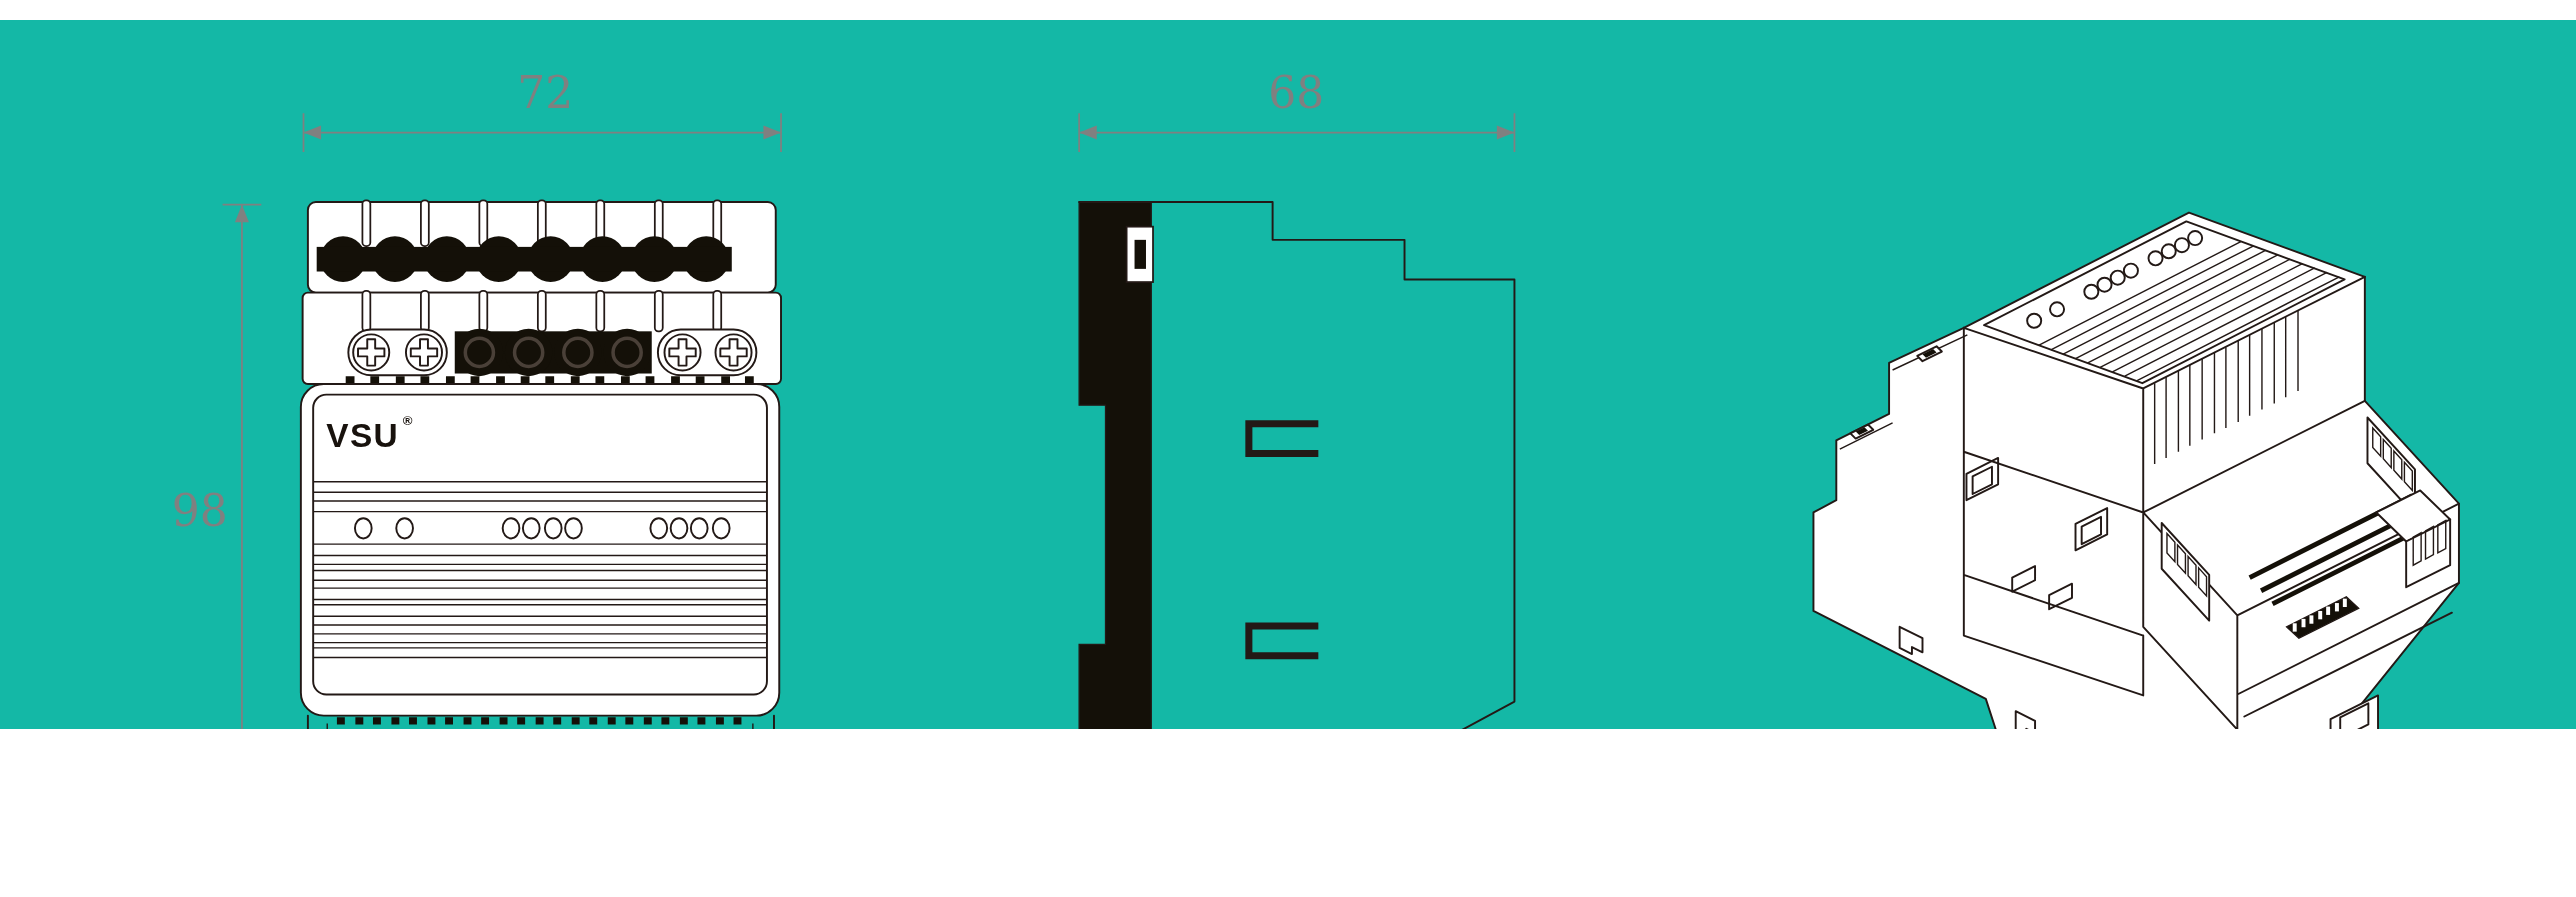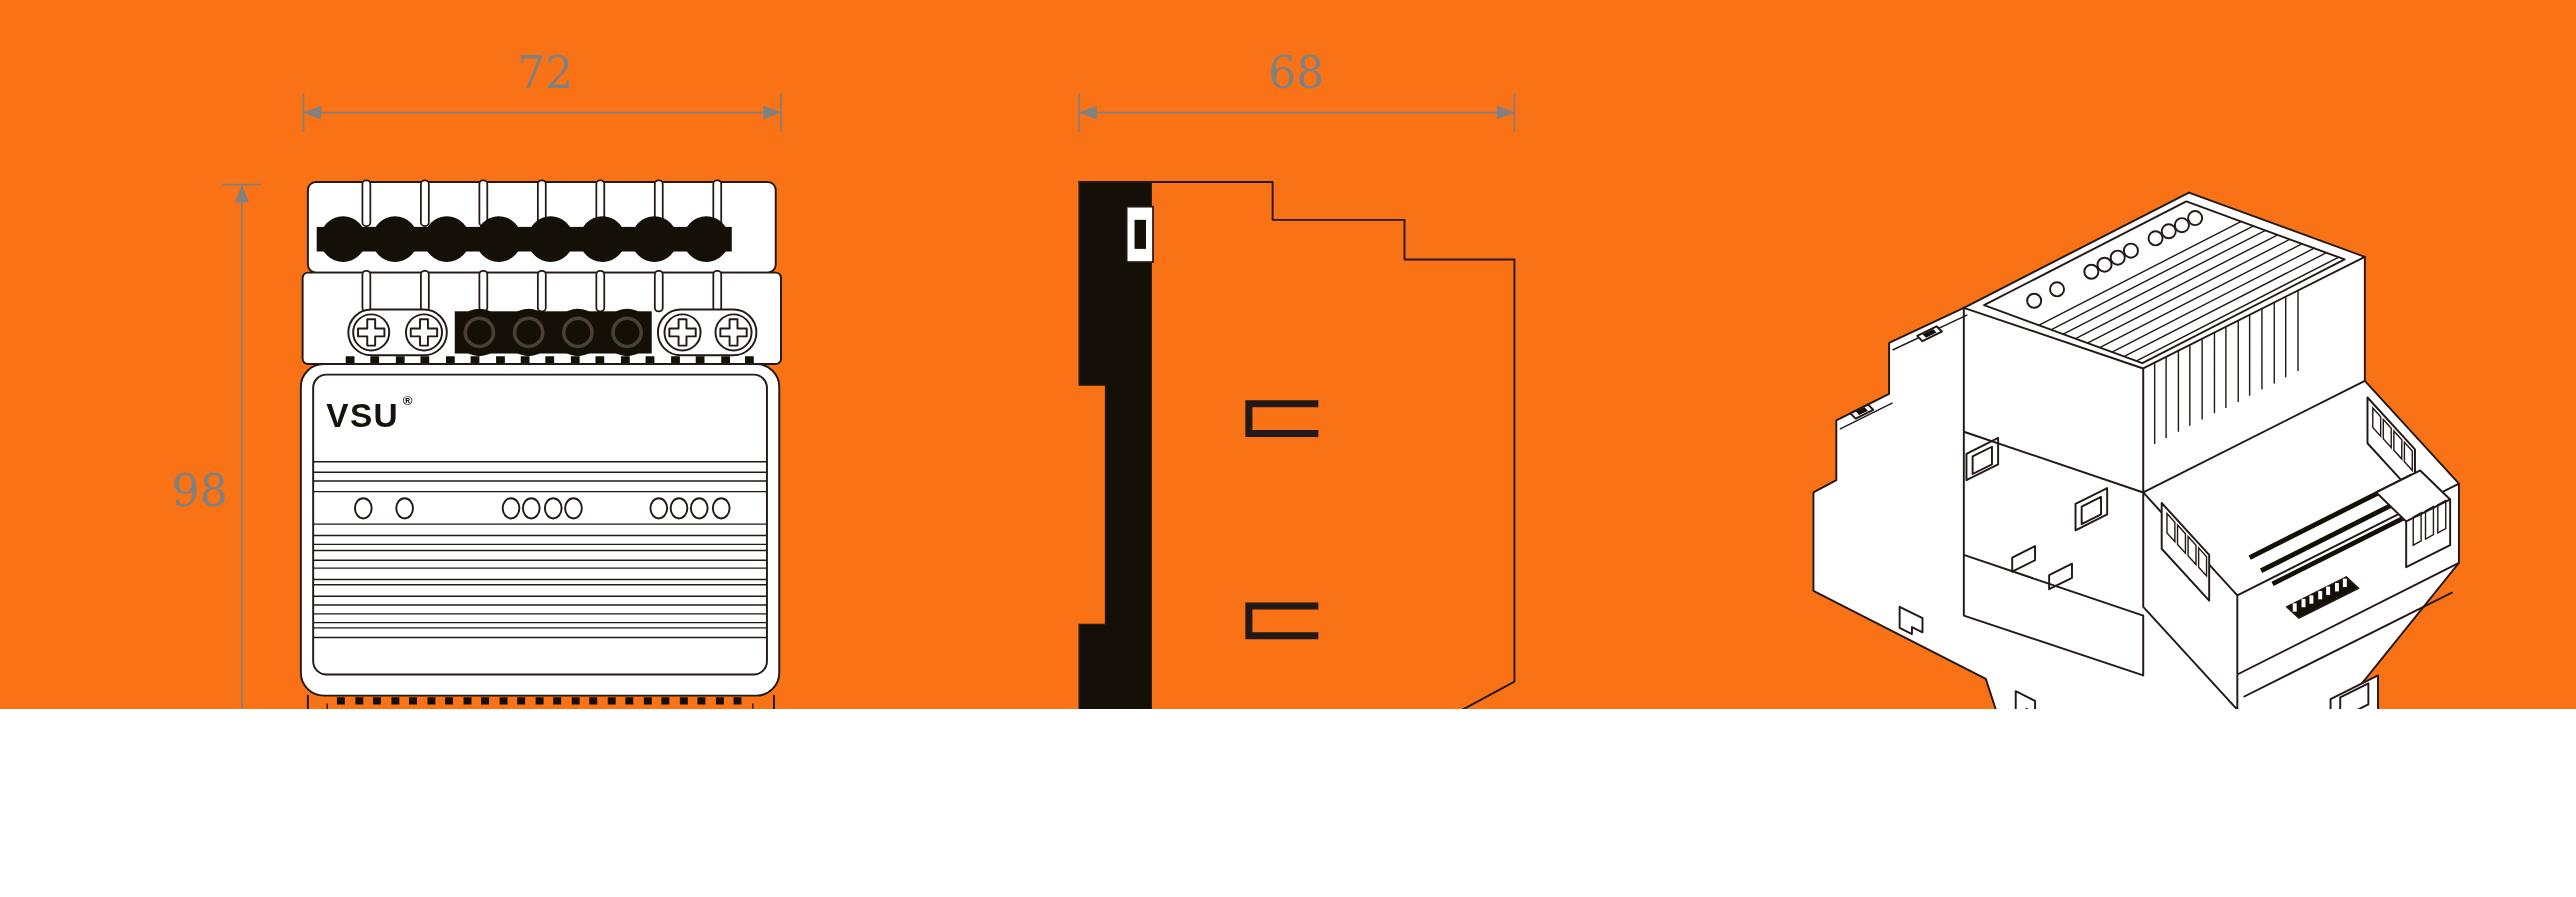--- a/index.html
+++ b/index.html
@@ -1,16 +1,16 @@
 <!DOCTYPE html>
 <html style="font-size:14px"><head>
 <meta charset="utf-8">
 <style>
   html,body{margin:0;padding:0;background:#ffffff;}
-  .stage{position:relative;width:2576px;height:709px;background:#f97316;overflow:hidden;}
+  .stage{position:relative;width:2576px;height:709px;background:#14b8a6;overflow:hidden;margin-top:20px;}
   svg{display:block;}
   .art   {stroke:#231916;stroke-width:2.2;fill:none;stroke-linejoin:round;stroke-linecap:round;}
   .artf  {stroke:#231916;stroke-width:2.2;fill:#ffffff;stroke-linejoin:round;}
   .thin  {stroke:#231916;stroke-width:1.6;fill:none;}
   .blk   {fill:#141008;stroke:none;}
   .blks  {fill:#141008;stroke:#231916;stroke-width:1.5;}
   .wht   {fill:#ffffff;stroke:#231916;stroke-width:2;}
   .dim   {stroke:#808080;stroke-width:2;fill:none;}
   .dimf  {fill:#808080;stroke:none;}
   .dim-label{font-family:"DejaVu Serif", serif;font-size:50px;fill:#808080;}

